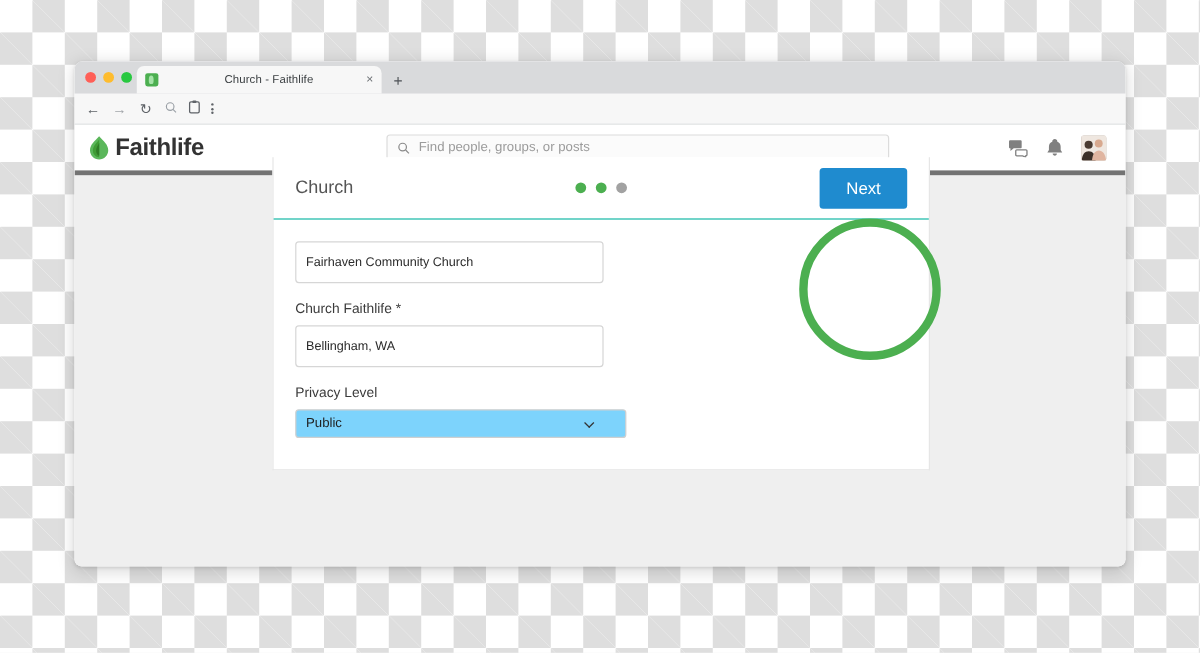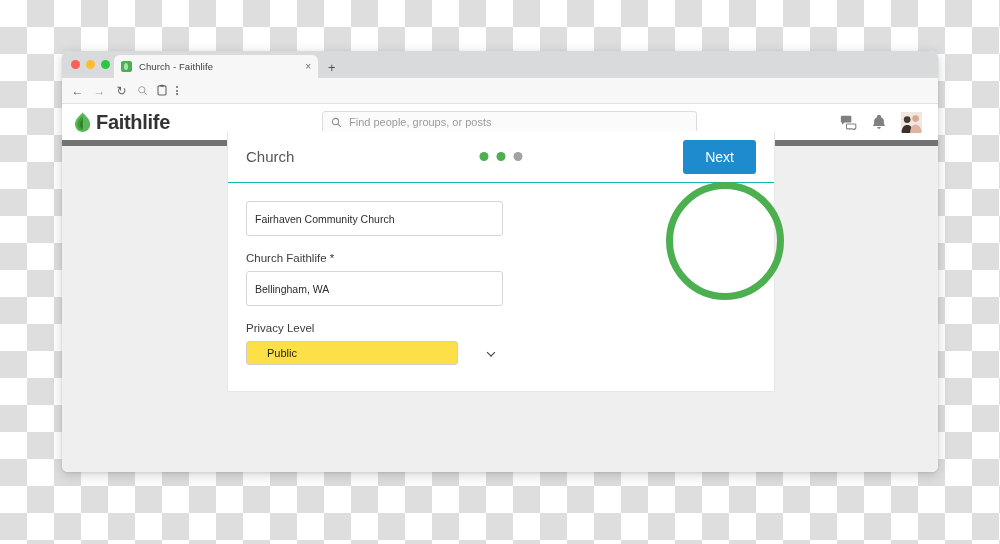--- a/index.html
+++ b/index.html
@@ -88,20 +88,21 @@
     border-radius: 50% 50% 40% 40%;
   }
   .tab-title {
     font-size: 9.5px;
     color: #3c4043;
     white-space: nowrap;
     overflow: hidden;
     text-overflow: ellipsis;
     flex: 1 1 auto;
     letter-spacing: 0.1px;
+    margin-left: 48px;
   }
   .tab-close {
     font-size: 10px;
     color: #6b6f73;
     line-height: 1;
     flex: 0 0 auto;
     cursor: pointer;
   }
   .new-tab {
     position: absolute;
@@ -192,21 +193,21 @@
     flex: 1 1 auto;
     background: #efefef;
     position: relative;
     overflow: hidden;
   }
 
   
   .site-header {
     height: 42px;
     background: #ffffff;
-    border-bottom: 6px solid #737373;
+    border-bottom: 4px solid #737373;
     display: flex;
     align-items: center;
     padding: 0 16px 0 12px;
     position: relative;
   }
   .brand { display: flex; align-items: center; gap: 5px; cursor: pointer; }
   .leaf {
     width: 17px; height: 21px;
     position: relative;
     flex: 0 0 auto;
@@ -214,21 +215,21 @@
   .brand-name {
     font-size: 20px;
     font-weight: 700;
     color: #333333;
     letter-spacing: -0.3px;
   }
 
   .search-box {
     position: absolute;
     left: 260px;
-    width: 375px;
+    width: 419px;
     height: 22px;
     background: #fbfbfb;
     border: 1px solid #dcdcdc;
     border-radius: 3px;
     display: flex;
     align-items: center;
     padding: 0 8px;
     gap: 7px;
     cursor: text;
   }
@@ -323,28 +324,28 @@
     border-radius: 3px;
     background: #ffffff;
     font-family: "Liberation Sans", sans-serif;
     font-size: 10.5px;
     color: #2b2b2b;
     padding: 0 8px;
     outline: none;
   }
   .select-wrap { position: relative; width: 257px; }
   .select-input {
-    width: 212px;
+    width: 276px;
     height: 24px;
     border: 1px solid #cfcfcf;
     border-radius: 3px;
-    background: #fde047;
+    background: #7dd3fc;
     font-size: 11px;
     color: #1f1f1f;
-    padding: 0 20px;
+    padding: 0 8px;
     display: flex;
     align-items: center;
     cursor: pointer;
   }
   .chevron {
     position: absolute;
     right: 9px;
     top: 50%;
     transform: translateY(-60%) rotate(45deg);
     width: 6px; height: 6px;

